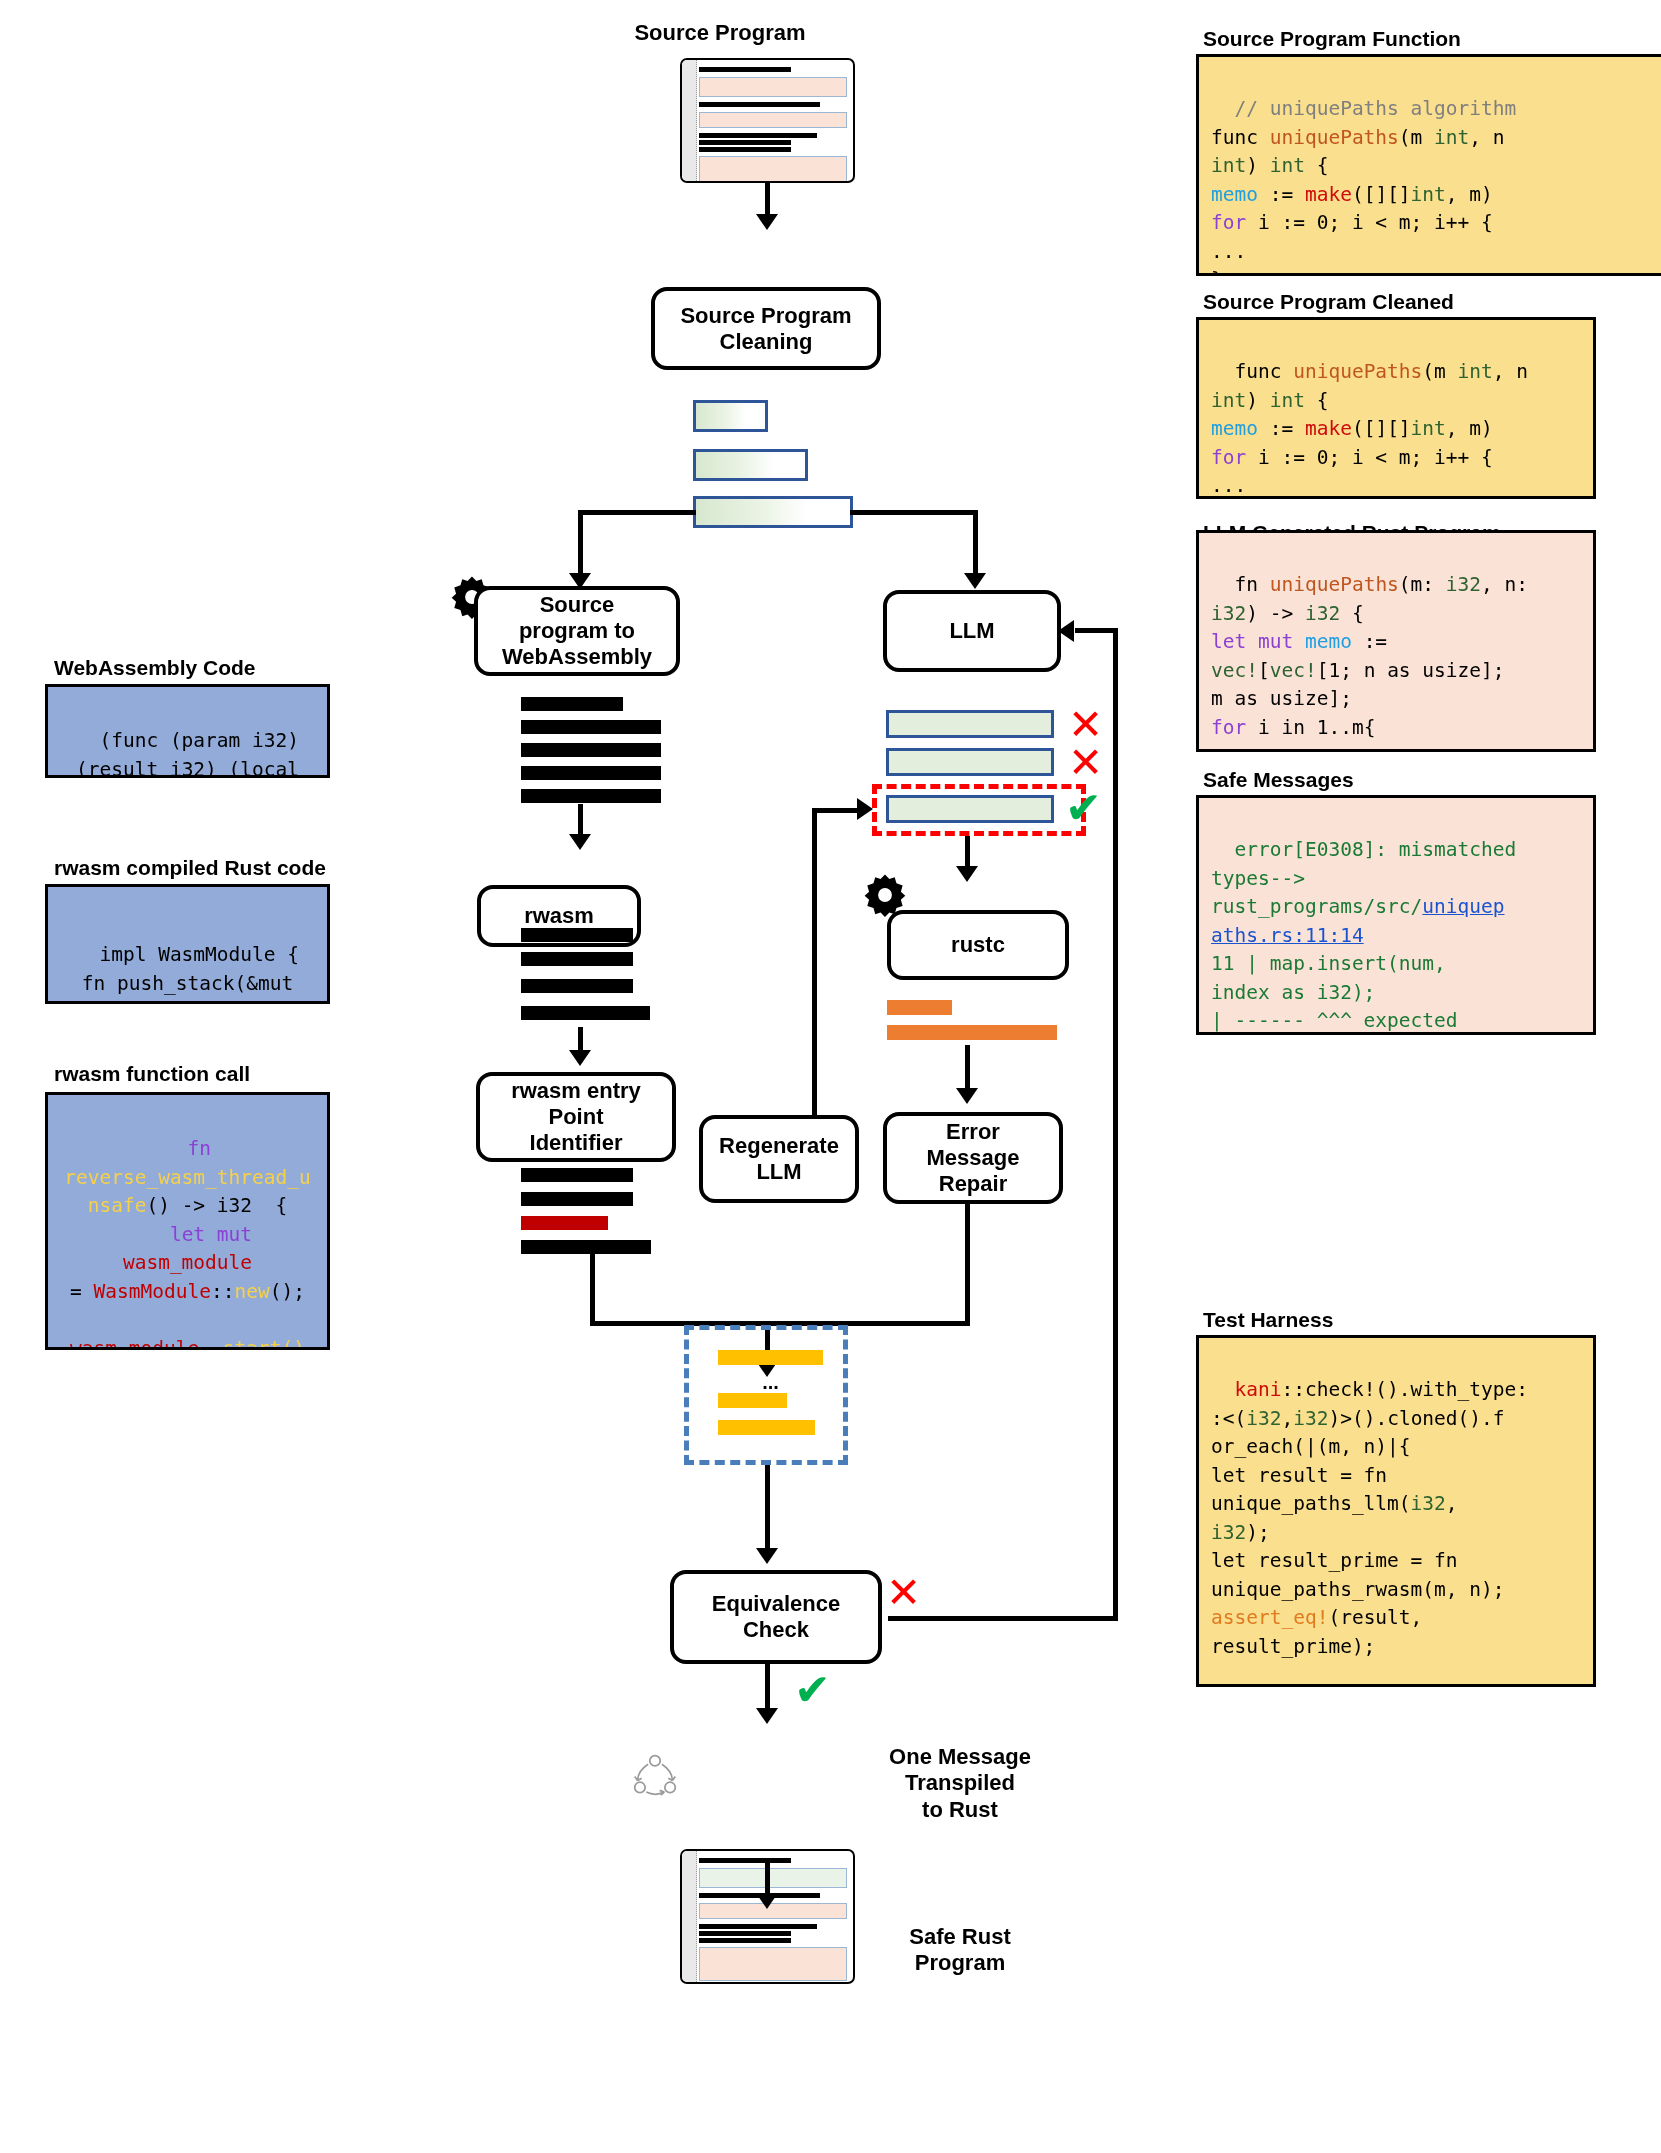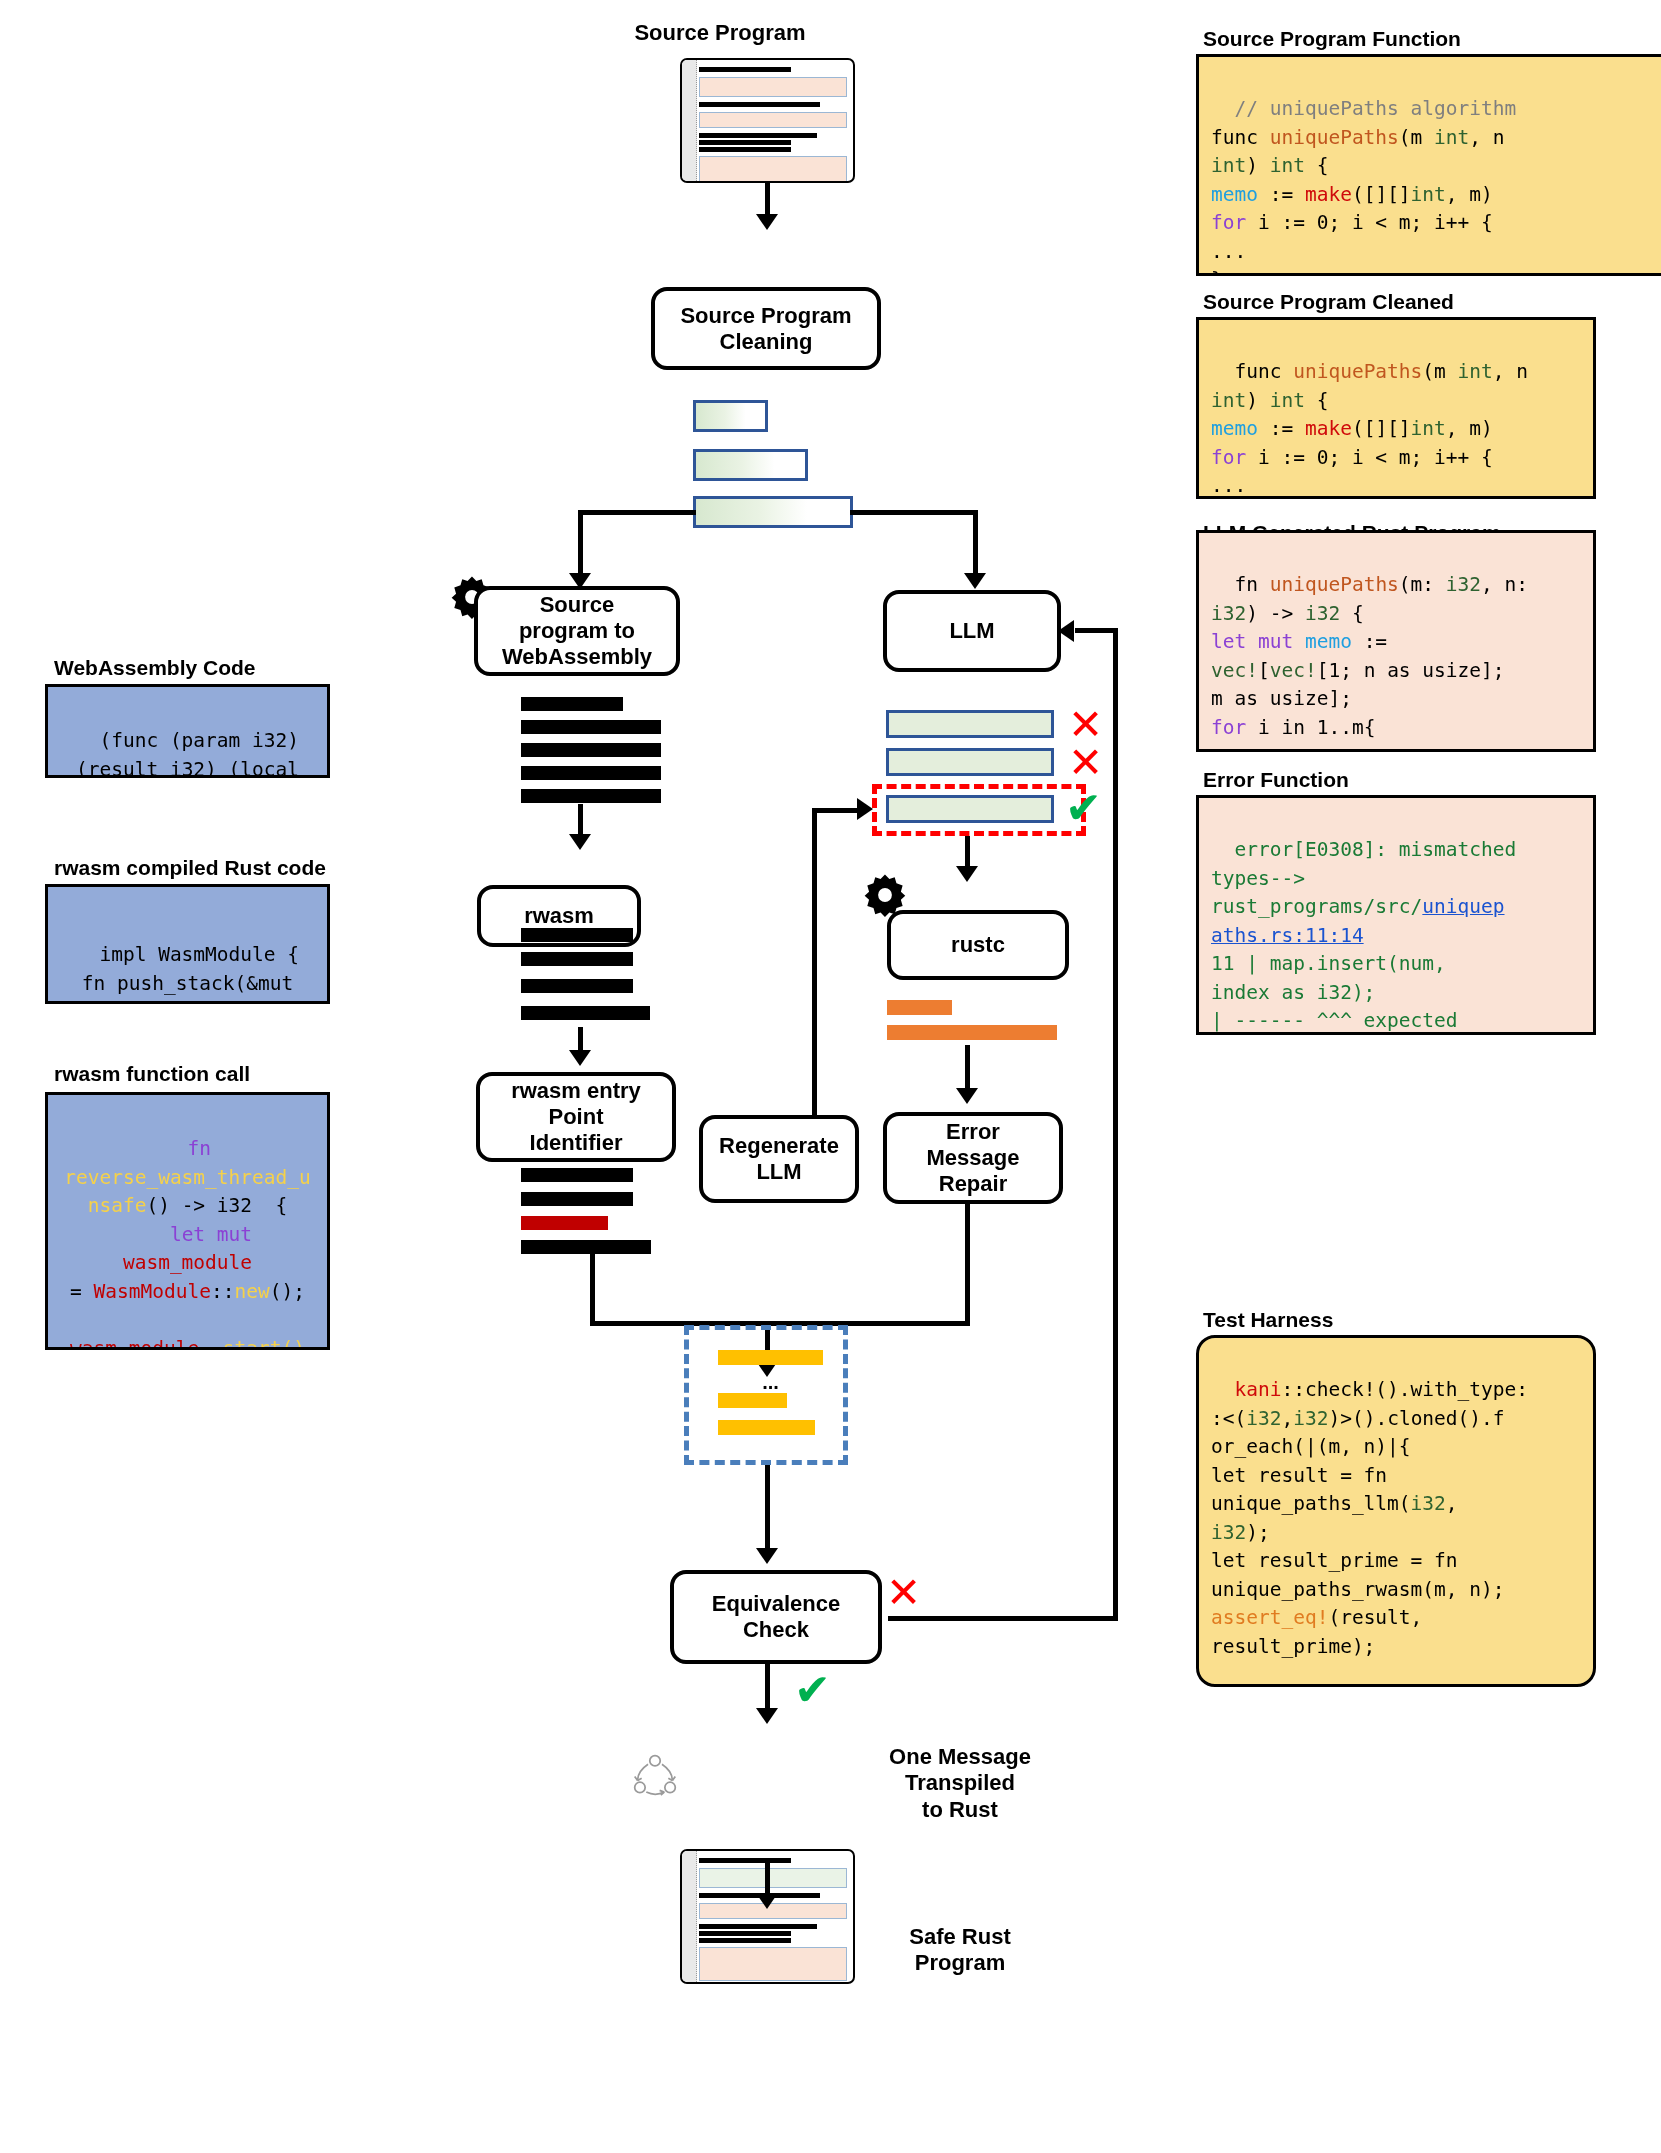--- a/index.html
+++ b/index.html
@@ -109,34 +109,34 @@
   <span id="rp2"><span class="c-plain">fn </span><span class="c-fn">uniquePaths</span><span class="c-plain">(m: </span><span class="c-type">i32</span><span class="c-plain">, n:
 </span><span class="c-type">i32</span><span class="c-plain">) -&gt; </span><span class="c-type">i32</span><span class="c-plain"> {
 </span><span class="c-kw">let mut </span><span class="c-var">memo</span><span class="c-plain"> :=
 </span><span class="c-type">vec!</span><span class="c-plain">[</span><span class="c-type">vec!</span><span class="c-plain">[1; n as usize];
 m as usize];
 </span><span class="c-kw">for</span><span class="c-plain"> i in 1..m{
 ...
 }</span></span>
 </div>
 
-<div class="abs panel-title" style="left:1203px;top:768px;">Error Function</div>
+<div class="abs panel-title" style="left:1203px;top:768px;">Safe Messages</div>
 <div class="abs codebox pink" style="left:1196px;top:795px;width:400px;height:240px;">
   <span id="rp3"><span class="c-green">error[E0308]: mismatched
 types--&gt;
 rust_programs/src/</span><span class="c-link">uniquep
 aths.rs:11:14</span><span class="c-green">
 11 | map.insert(num,
 index as i32);
 | ------ ^^^ expected
 `i32`, found &amp;i32</span></span>
 </div>
 
 <div class="abs panel-title" style="left:1203px;top:1308px;">Test Harness</div>
-<div class="abs codebox yellow" style="left:1196px;top:1335px;width:400px;height:352px;border-radius:19px;">
+<div class="abs codebox yellow" style="left:1196px;top:1335px;width:400px;height:352px;">
   <span id="rp4"><span class="c-red">kani</span><span class="c-plain">::check!().with_type:
 :&lt;(</span><span class="c-type">i32</span><span class="c-plain">,</span><span class="c-type">i32</span><span class="c-plain">)&gt;().cloned().f
 or_each(|(m, n)|{
 let result = fn
 unique_paths_llm(</span><span class="c-type">i32</span><span class="c-plain">,
 </span><span class="c-type">i32</span><span class="c-plain">);
 let result_prime = fn
 unique_paths_rwasm(m, n);
 </span><span class="c-orange">assert_eq!</span><span class="c-plain">(result,
 result_prime);</span></span>

